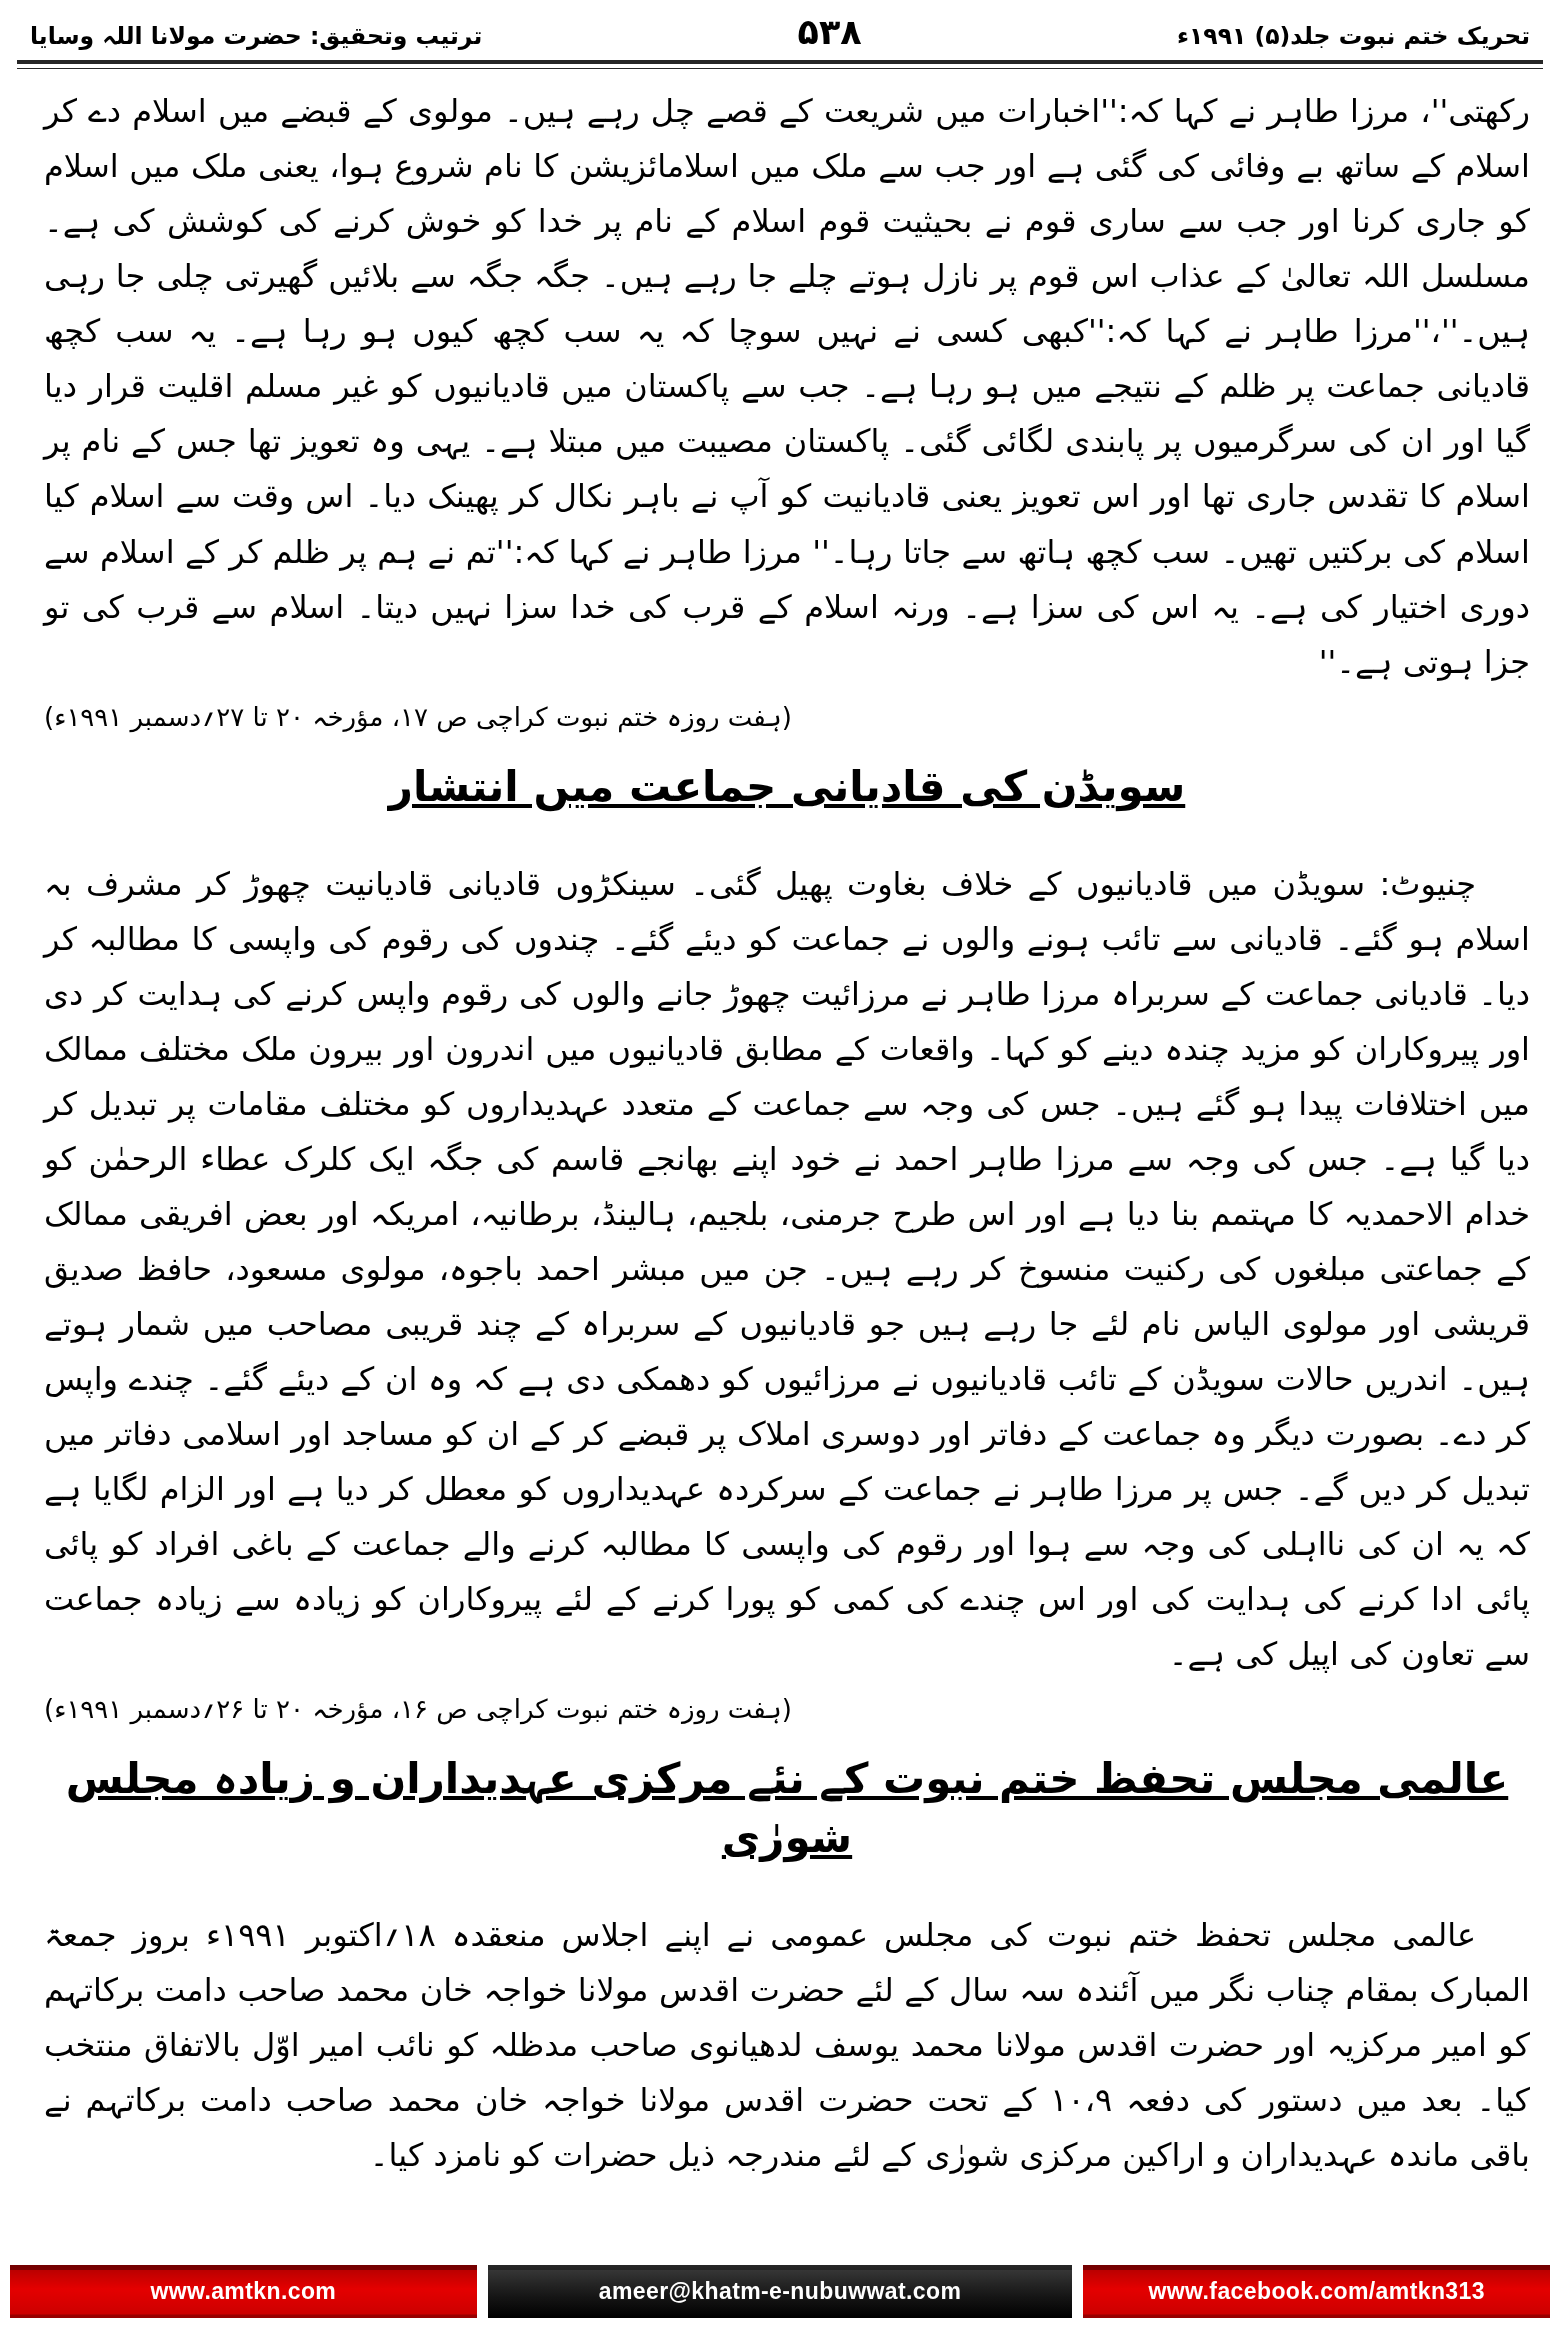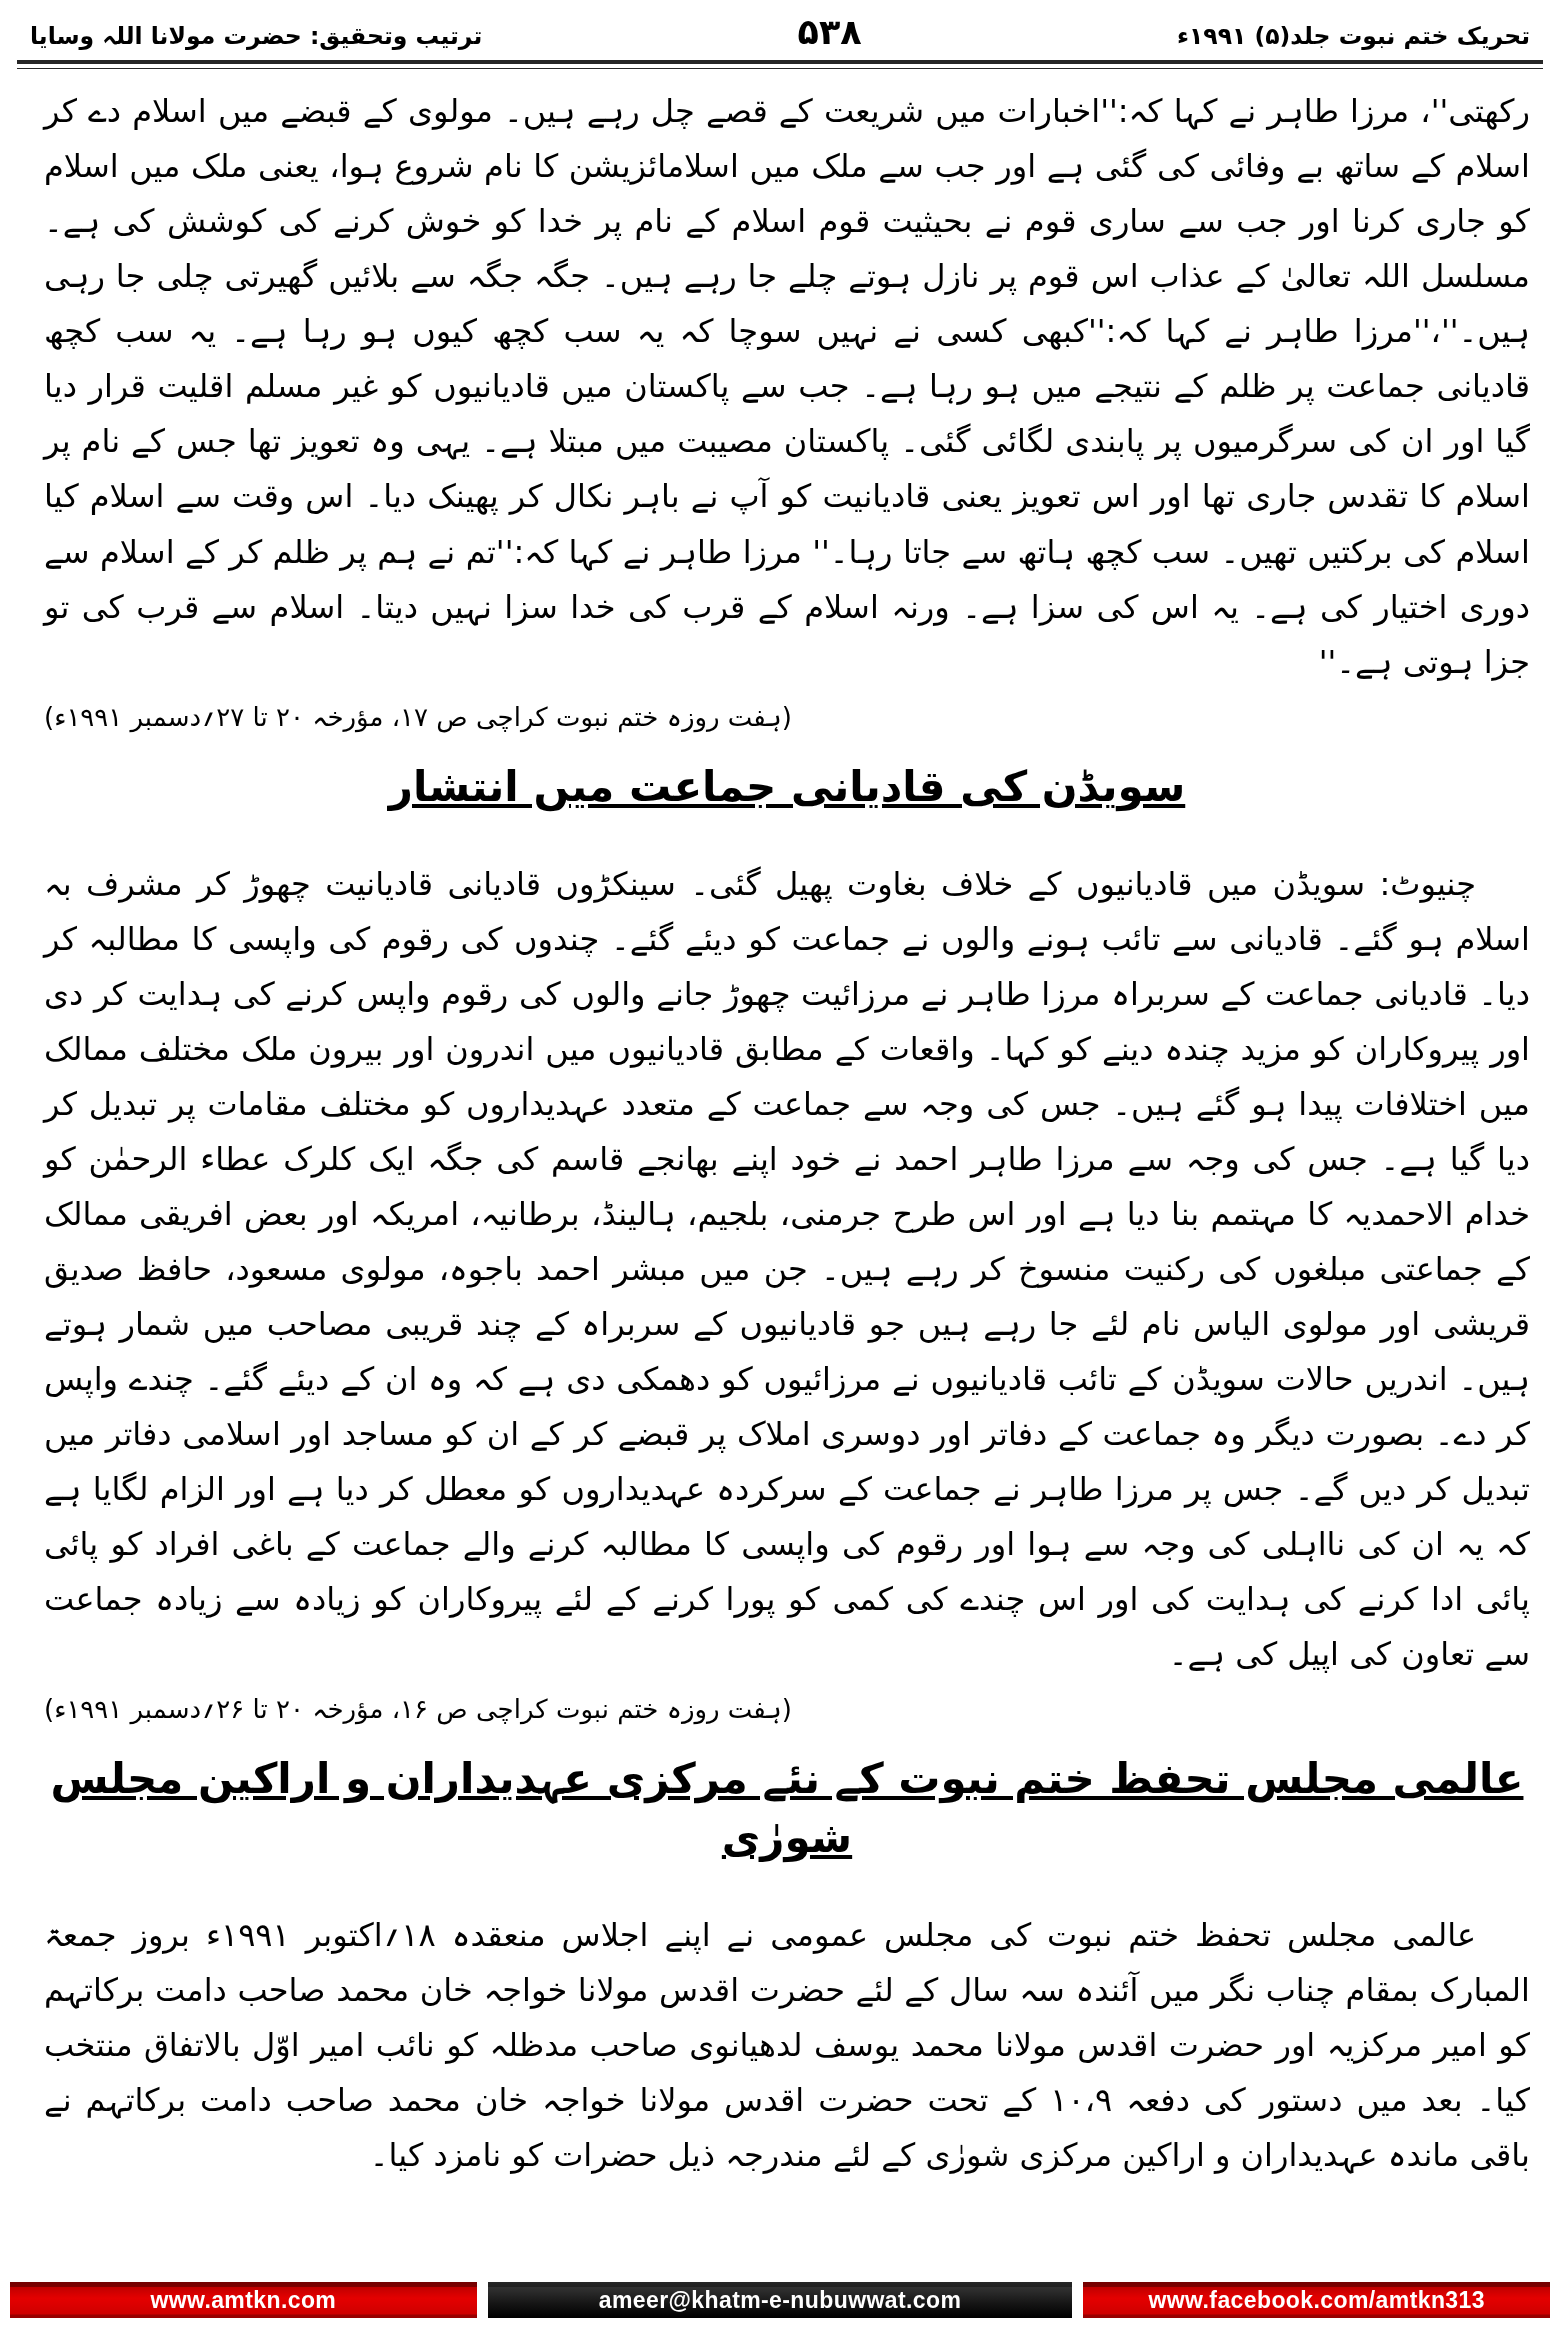--- a/index.html
+++ b/index.html
@@ -81,21 +81,21 @@
 
   
   .page-footer {
     position: absolute;
     left: 10px;
     right: 10px;
     bottom: 11.8px;
     display: flex;
     gap: 11.8px;
     direction: ltr;
-    height: 36px;
+    height: 53px;
   }
   .footer-bar {
     flex: 1 1 0;
     display: flex;
     align-items: center;
     justify-content: center;
     color: #ffffff;
     font-family: "Liberation Sans", sans-serif;
     font-size: 23px;
     font-weight: bold;
@@ -132,21 +132,21 @@
     <p class="para">رکھتی''، مرزا طاہر نے کہا کہ:''اخبارات میں شریعت کے قصے چل رہے ہیں۔ مولوی کے قبضے میں اسلام دے کر اسلام کے ساتھ بے وفائی کی گئی ہے اور جب سے ملک میں اسلامائزیشن کا نام شروع ہوا، یعنی ملک میں اسلام کو جاری کرنا اور جب سے ساری قوم نے بحیثیت قوم اسلام کے نام پر خدا کو خوش کرنے کی کوشش کی ہے۔ مسلسل اللہ تعالیٰ کے عذاب اس قوم پر نازل ہوتے چلے جا رہے ہیں۔ جگہ جگہ سے بلائیں گھیرتی چلی جا رہی ہیں۔''،''مرزا طاہر نے کہا کہ:''کبھی کسی نے نہیں سوچا کہ یہ سب کچھ کیوں ہو رہا ہے۔ یہ سب کچھ قادیانی جماعت پر ظلم کے نتیجے میں ہو رہا ہے۔ جب سے پاکستان میں قادیانیوں کو غیر مسلم اقلیت قرار دیا گیا اور ان کی سرگرمیوں پر پابندی لگائی گئی۔ پاکستان مصیبت میں مبتلا ہے۔ یہی وہ تعویز تھا جس کے نام پر اسلام کا تقدس جاری تھا اور اس تعویز یعنی قادیانیت کو آپ نے باہر نکال کر پھینک دیا۔ اس وقت سے اسلام کیا اسلام کی برکتیں تھیں۔ سب کچھ ہاتھ سے جاتا رہا۔'' مرزا طاہر نے کہا کہ:''تم نے ہم پر ظلم کر کے اسلام سے دوری اختیار کی ہے۔ یہ اس کی سزا ہے۔ ورنہ اسلام کے قرب کی خدا سزا نہیں دیتا۔ اسلام سے قرب کی تو جزا ہوتی ہے۔''</p>
 
     <p class="ref-line">(ہفت روزہ ختم نبوت کراچی ص ۱۷، مؤرخہ ۲۰ تا ۲۷؍دسمبر ۱۹۹۱ء)</p>
 
     <h2 class="section-heading">سویڈن کی قادیانی جماعت میں انتشار</h2>
 
     <p class="para indented">چنیوٹ: سویڈن میں قادیانیوں کے خلاف بغاوت پھیل گئی۔ سینکڑوں قادیانی قادیانیت چھوڑ کر مشرف بہ اسلام ہو گئے۔ قادیانی سے تائب ہونے والوں نے جماعت کو دیئے گئے۔ چندوں کی رقوم کی واپسی کا مطالبہ کر دیا۔ قادیانی جماعت کے سربراہ مرزا طاہر نے مرزائیت چھوڑ جانے والوں کی رقوم واپس کرنے کی ہدایت کر دی اور پیروکاران کو مزید چندہ دینے کو کہا۔ واقعات کے مطابق قادیانیوں میں اندرون اور بیرون ملک مختلف ممالک میں اختلافات پیدا ہو گئے ہیں۔ جس کی وجہ سے جماعت کے متعدد عہدیداروں کو مختلف مقامات پر تبدیل کر دیا گیا ہے۔ جس کی وجہ سے مرزا طاہر احمد نے خود اپنے بھانجے قاسم کی جگہ ایک کلرک عطاء الرحمٰن کو خدام الاحمدیہ کا مہتمم بنا دیا ہے اور اس طرح جرمنی، بلجیم، ہالینڈ، برطانیہ، امریکہ اور بعض افریقی ممالک کے جماعتی مبلغوں کی رکنیت منسوخ کر رہے ہیں۔ جن میں مبشر احمد باجوہ، مولوی مسعود، حافظ صدیق قریشی اور مولوی الیاس نام لئے جا رہے ہیں جو قادیانیوں کے سربراہ کے چند قریبی مصاحب میں شمار ہوتے ہیں۔ اندریں حالات سویڈن کے تائب قادیانیوں نے مرزائیوں کو دھمکی دی ہے کہ وہ ان کے دیئے گئے۔ چندے واپس کر دے۔ بصورت دیگر وہ جماعت کے دفاتر اور دوسری املاک پر قبضے کر کے ان کو مساجد اور اسلامی دفاتر میں تبدیل کر دیں گے۔ جس پر مرزا طاہر نے جماعت کے سرکردہ عہدیداروں کو معطل کر دیا ہے اور الزام لگایا ہے کہ یہ ان کی نااہلی کی وجہ سے ہوا اور رقوم کی واپسی کا مطالبہ کرنے والے جماعت کے باغی افراد کو پائی پائی ادا کرنے کی ہدایت کی اور اس چندے کی کمی کو پورا کرنے کے لئے پیروکاران کو زیادہ سے زیادہ جماعت سے تعاون کی اپیل کی ہے۔</p>
 
     <p class="ref-line">(ہفت روزہ ختم نبوت کراچی ص ۱۶، مؤرخہ ۲۰ تا ۲۶؍دسمبر ۱۹۹۱ء)</p>
 
-    <h2 class="section-heading">عالمی مجلس تحفظ ختم نبوت کے نئے مرکزی عہدیداران و اراکین مجلس شورٰی</h2>
+    <h2 class="section-heading">عالمی مجلس تحفظ ختم نبوت کے نئے مرکزی عہدیداران و زیادہ مجلس شورٰی</h2>
 
     <p class="para indented">عالمی مجلس تحفظ ختم نبوت کی مجلس عمومی نے اپنے اجلاس منعقدہ ۱۸؍اکتوبر ۱۹۹۱ء بروز جمعۃ المبارک بمقام چناب نگر میں آئندہ سہ سال کے لئے حضرت اقدس مولانا خواجہ خان محمد صاحب دامت برکاتہم کو امیر مرکزیہ اور حضرت اقدس مولانا محمد یوسف لدھیانوی صاحب مدظلہ کو نائب امیر اوّل بالاتفاق منتخب کیا۔ بعد میں دستور کی دفعہ ۱۰،۹ کے تحت حضرت اقدس مولانا خواجہ خان محمد صاحب دامت برکاتہم نے باقی ماندہ عہدیداران و اراکین مرکزی شورٰی کے لئے مندرجہ ذیل حضرات کو نامزد کیا۔</p>
 
   </main>
 
   <footer class="page-footer">
     <div class="footer-bar red">www.amtkn.com</div>
     <div class="footer-bar dark">ameer@khatm-e-nubuwwat.com</div>
     <div class="footer-bar red">www.facebook.com/amtkn313</div>
   </footer>

